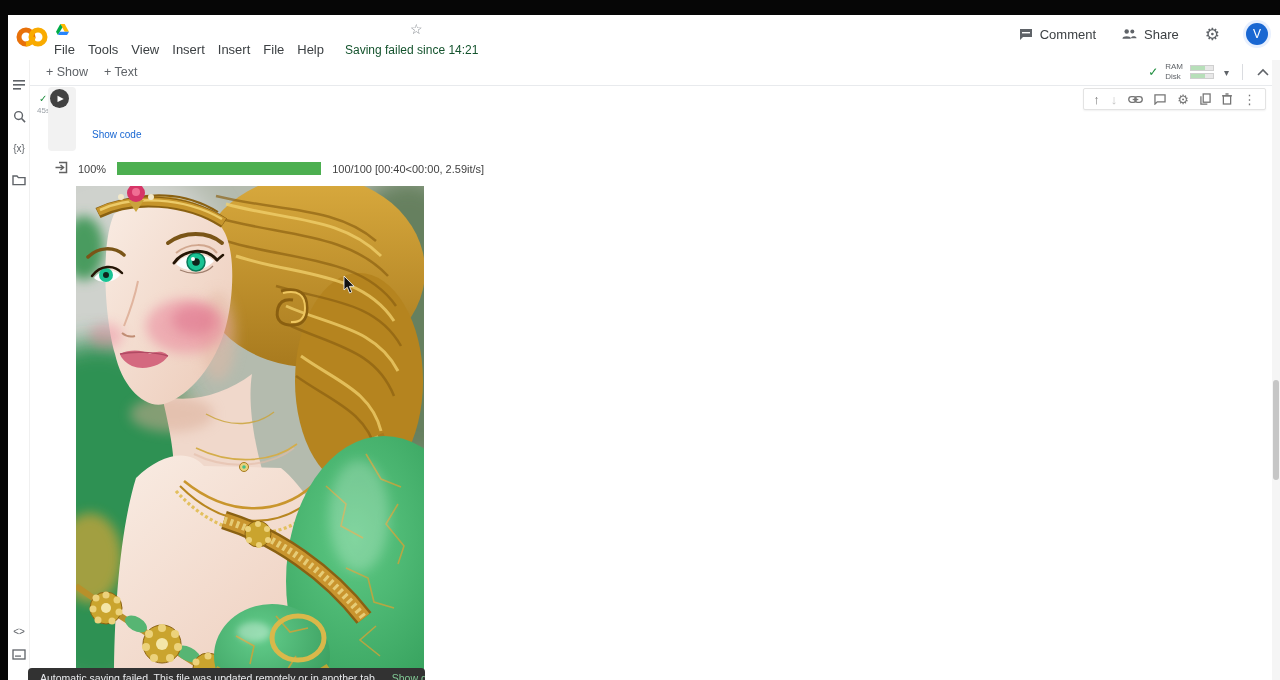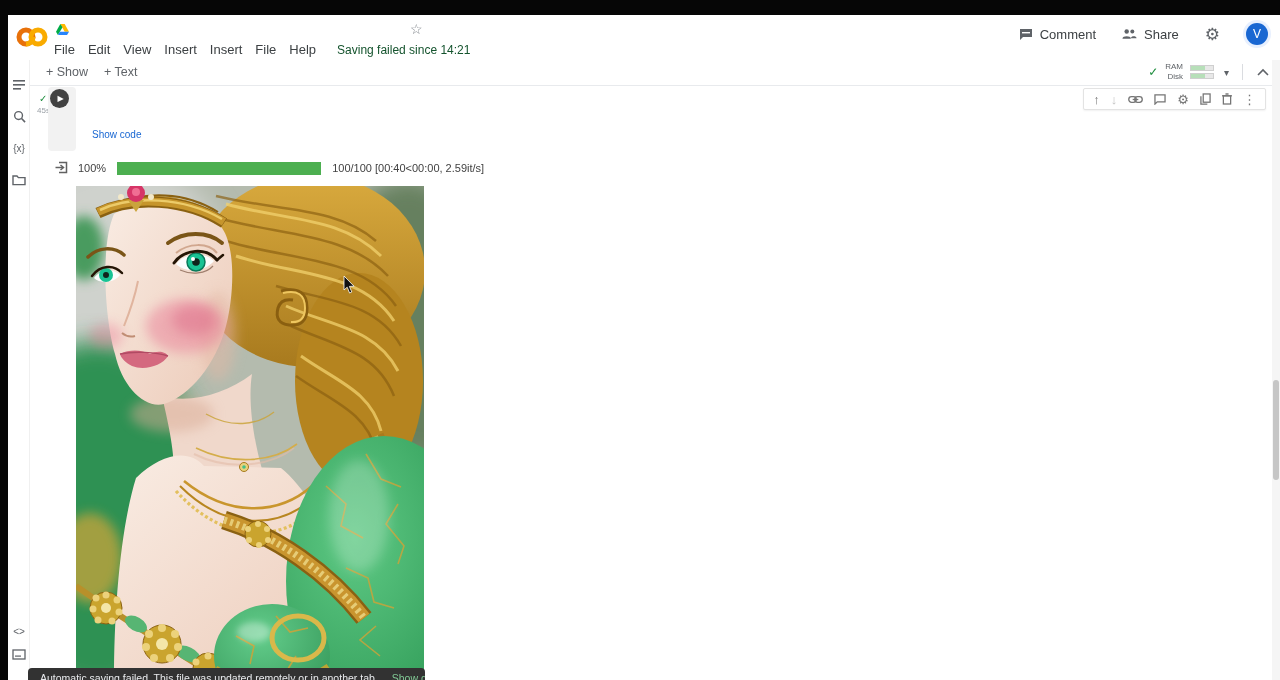--- a/index.html
+++ b/index.html
@@ -26,21 +26,21 @@
     box-shadow:0 0 0 3px #e8f0fe; }
 
   
   .toolbar { position:absolute; left:0; top:45px; width:100%; height:26px;
     border-bottom:1px solid #e8eaed; background:#fff; }
   .tb-left { position:absolute; left:38px; top:5px; display:flex; gap:16px;
     font-size:12.5px; color:#5f6368; }
   .tb-right { position:absolute; right:10px; top:2px; display:flex; align-items:center; gap:7px; }
   .ok-check { color:#1e8e3e; font-size:12px; }
   .meter-labels { display:flex; flex-direction:column; font-size:8px; color:#5f6368;
-    line-height:10px; text-align:right; }
+    line-height:10px; text-align:left; }
   .meter-bars { display:flex; flex-direction:column; gap:2px; }
   .meter-bar { width:24px; height:6px; background:#e8e8e8; border:1px solid #cfcfcf; }
   .meter-fill { height:100%; width:62%; background:#b7dfb9; }
   .dd-arrow { color:#5f6368; font-size:10px; margin-left:3px; }
   .tb-sep { width:1px; height:16px; background:#dadce0; margin:0 6px; }
 
   
   .sidebar { position:absolute; left:0; top:45px; width:22px; bottom:0; background:#fff;
     border-right:1px solid #f0f0f0; }
   .side-ic { position:absolute; left:3px; width:16px; height:16px; color:#5f6368;
@@ -63,21 +63,21 @@
   .show-code { position:absolute; left:84px; top:114px; font-size:10px; color:#1967d2; cursor:pointer; }
   .cell-toolbar { position:absolute; right:14px; top:73px; height:22px; display:flex;
     align-items:center; gap:11px; padding:0 9px; background:#fff;
     border:1px solid #e3e3e3; border-radius:2px; box-shadow:0 1px 2px rgba(0,0,0,.06); }
   .ct-ic { color:#757575; font-size:13px; line-height:1; display:flex; align-items:center; cursor:pointer; }
   .ct-ic.dim { color:#c4c4c4; }
 
   
   .out-ic { position:absolute; left:47px; top:146px; color:#616161; }
   .progress-row { position:absolute; left:70px; top:147px; display:flex;
-    gap:11px; font-size:11px; color:#424242; }
+    align-items:center; gap:11px; font-size:11px; color:#424242; }
   .pbar { width:204px; height:13px; background:#4caf50; }
   .out-img { position:absolute; left:68px; top:171px; width:348px; height:494px; overflow:hidden; }
 
   
   .snackbar { position:absolute; left:20px; top:653px; width:397px; height:30px;
     background:#323232; border-radius:4px 4px 0 0; display:flex; align-items:flex-start;
     padding:4px 10px 0 12px; white-space:nowrap; overflow:hidden; }
   .snack-msg { color:#e8eaed; font-size:10.5px; }
   .snack-action { color:#81c995; font-size:10.5px; margin-left:14px; cursor:pointer; }
 
@@ -102,21 +102,21 @@
     </svg>
     <svg class="drive-ic" viewBox="0 0 12 11" width="13" height="12">
       <polygon points="4,0 8,0 12,7 8,7" fill="#ffba00"></polygon>
       <polygon points="4,0 0,7 1.8,10 6,3" fill="#00ac47"></polygon>
       <polygon points="1.8,10 10.2,10 12,7 3.6,7" fill="#2684fc"></polygon>
     </svg>
     <div class="star">☆</div>
 
     <div class="menubar">
       <span>File</span>
-      <span>Edit</span>
+      <span>Tools</span>
       <span>View</span>
       <span>Insert</span>
       <span>Insert</span>
       <span>File</span>
       <span>Help</span>
       <span class="saving-failed">Saving failed since 14:21</span>
     </div>
 
     <div class="hdr-right">
       <div class="hdr-btn">

